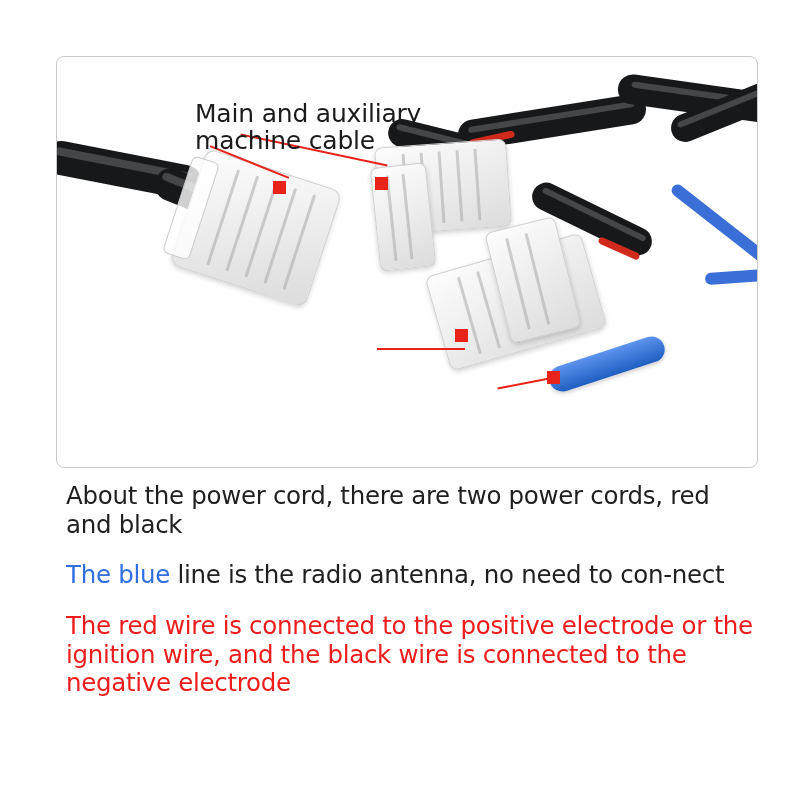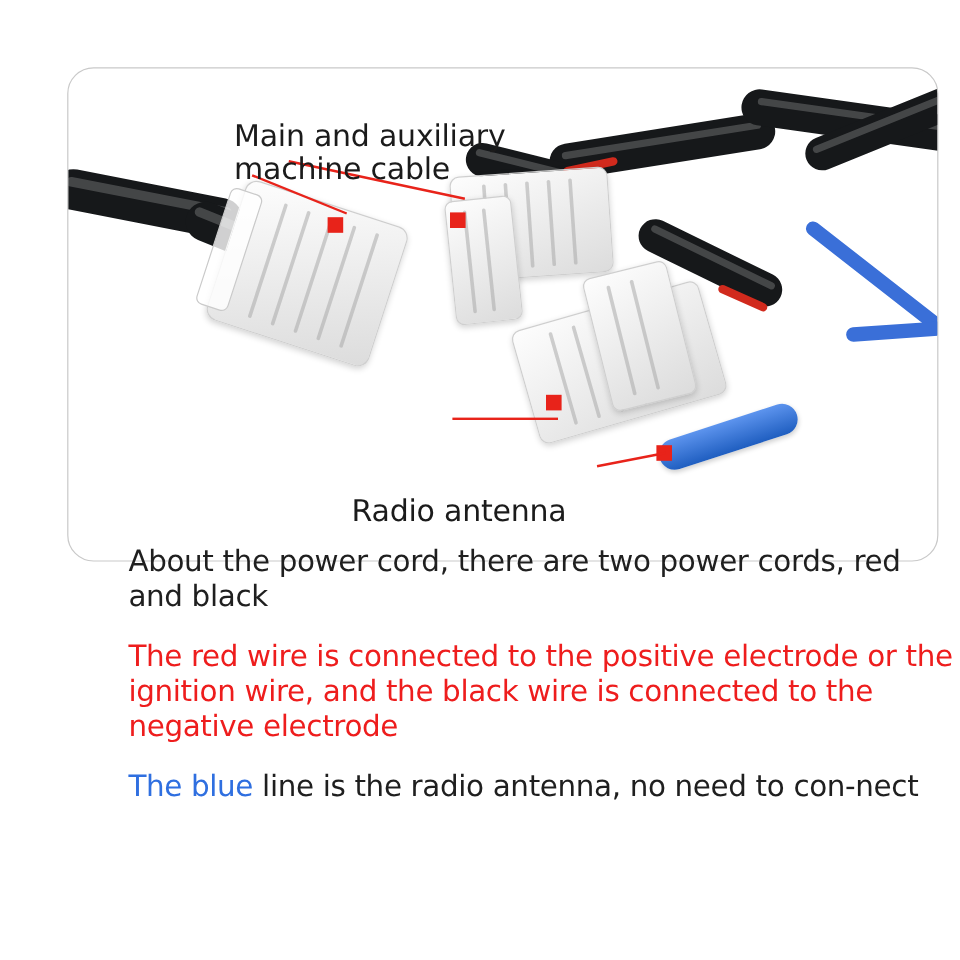--- a/index.html
+++ b/index.html
@@ -22,23 +22,22 @@
 
   
   .photo-panel {
     position: absolute;
     left: 56px;
     top: 56px;
     width: 700px;
     height: 410px;
     background: #ffffff;
     border: 1px solid #c9c9c9;
-    border-radius: 22px;
+    border-radius: 8px;
     overflow: hidden;
-    padding-left: 24px;
   }
 
   
   .cable {
     position: absolute;
     background: #16181a;
     border-radius: 40px;
   }
   .cable.sheen::after {
     content: "";
@@ -93,23 +92,22 @@
     font-size: 25px;
     line-height: 1.06;
     white-space: pre-line;
     letter-spacing: -0.2px;
   }
 
   
   .text-block {
     position: absolute;
     left: 66px;
-    top: 454px;
+    top: 482px;
     width: 690px;
-    margin-left: 41px;
   }
   .para {
     font-size: 24.5px;
     line-height: 1.17;
     letter-spacing: -0.3px;
     margin: 0 0 22px 0;
   }
   .para.black { color: #1f1f1f; }
   .para.red   { color: #ee1d1d; }
   .para.mixed { color: #1f1f1f; }
@@ -182,24 +180,23 @@
     <div class="leader" style="left:182px; top:92px; width:150px; transform: rotate(12deg);"></div>
 
     <div class="marker" style="left:398px; top:272px;"></div>
     <div class="leader" style="left:320px; top:291px; width:88px;"></div>
 
     <div class="marker" style="left:490px; top:314px;"></div>
     <div class="leader" style="left:440px; top:325px; width:58px; transform: rotate(-11deg);"></div>
 
     <div class="callout" style="left:138px; top:44px;">Main and auxiliary
 machine cable</div>
-    <div class="callout" style="left:236px; top:356px;">Radio antenna</div>
   </div>
 
   <div class="text-block">
     <p class="para black">About the power cord, there are two power cords, red and black</p>
 
+    <p class="para mixed"><span class="blue">The blue</span><span> line is the radio antenna, no need to con-nect</span></p>
+
     <p class="para red">The red wire is connected to the positive electrode or the ignition wire, and the black wire is connected to the negative electrode</p>
-
-    <p class="para mixed"><span class="blue">The blue</span><span> line is the radio antenna, no need to con-nect</span></p>
   </div>
 
 </div>
 
 </body></html>

